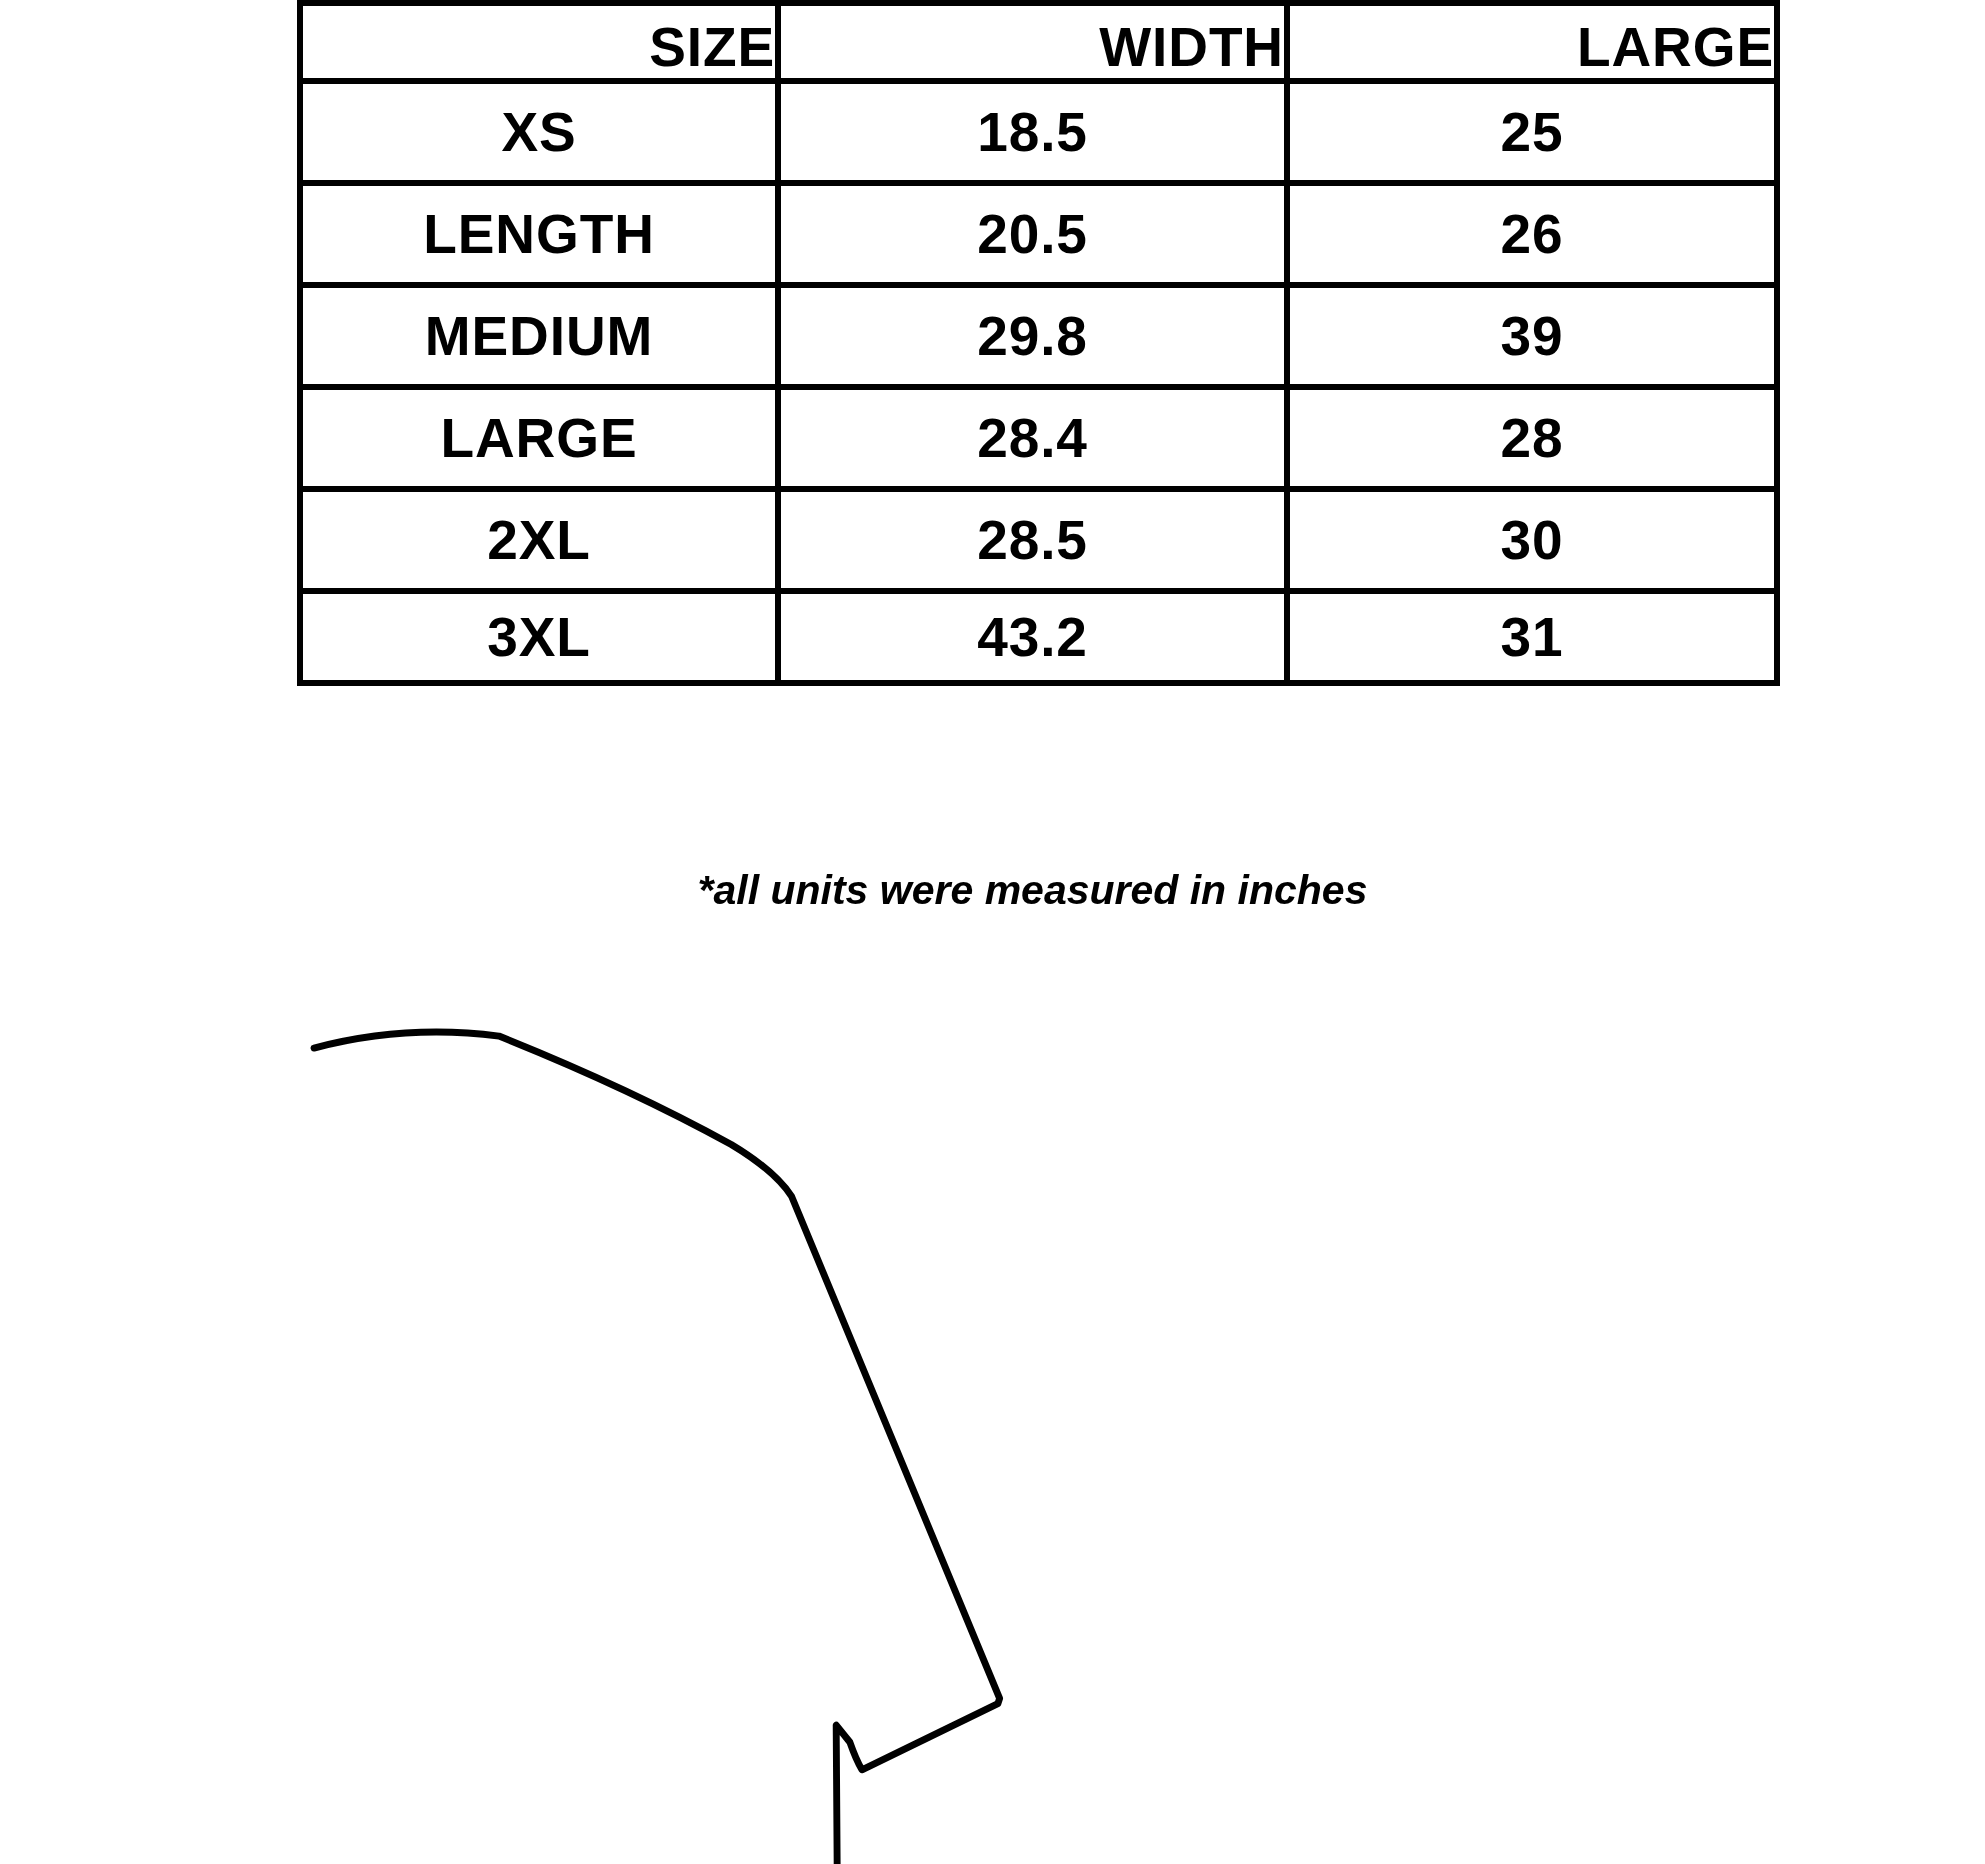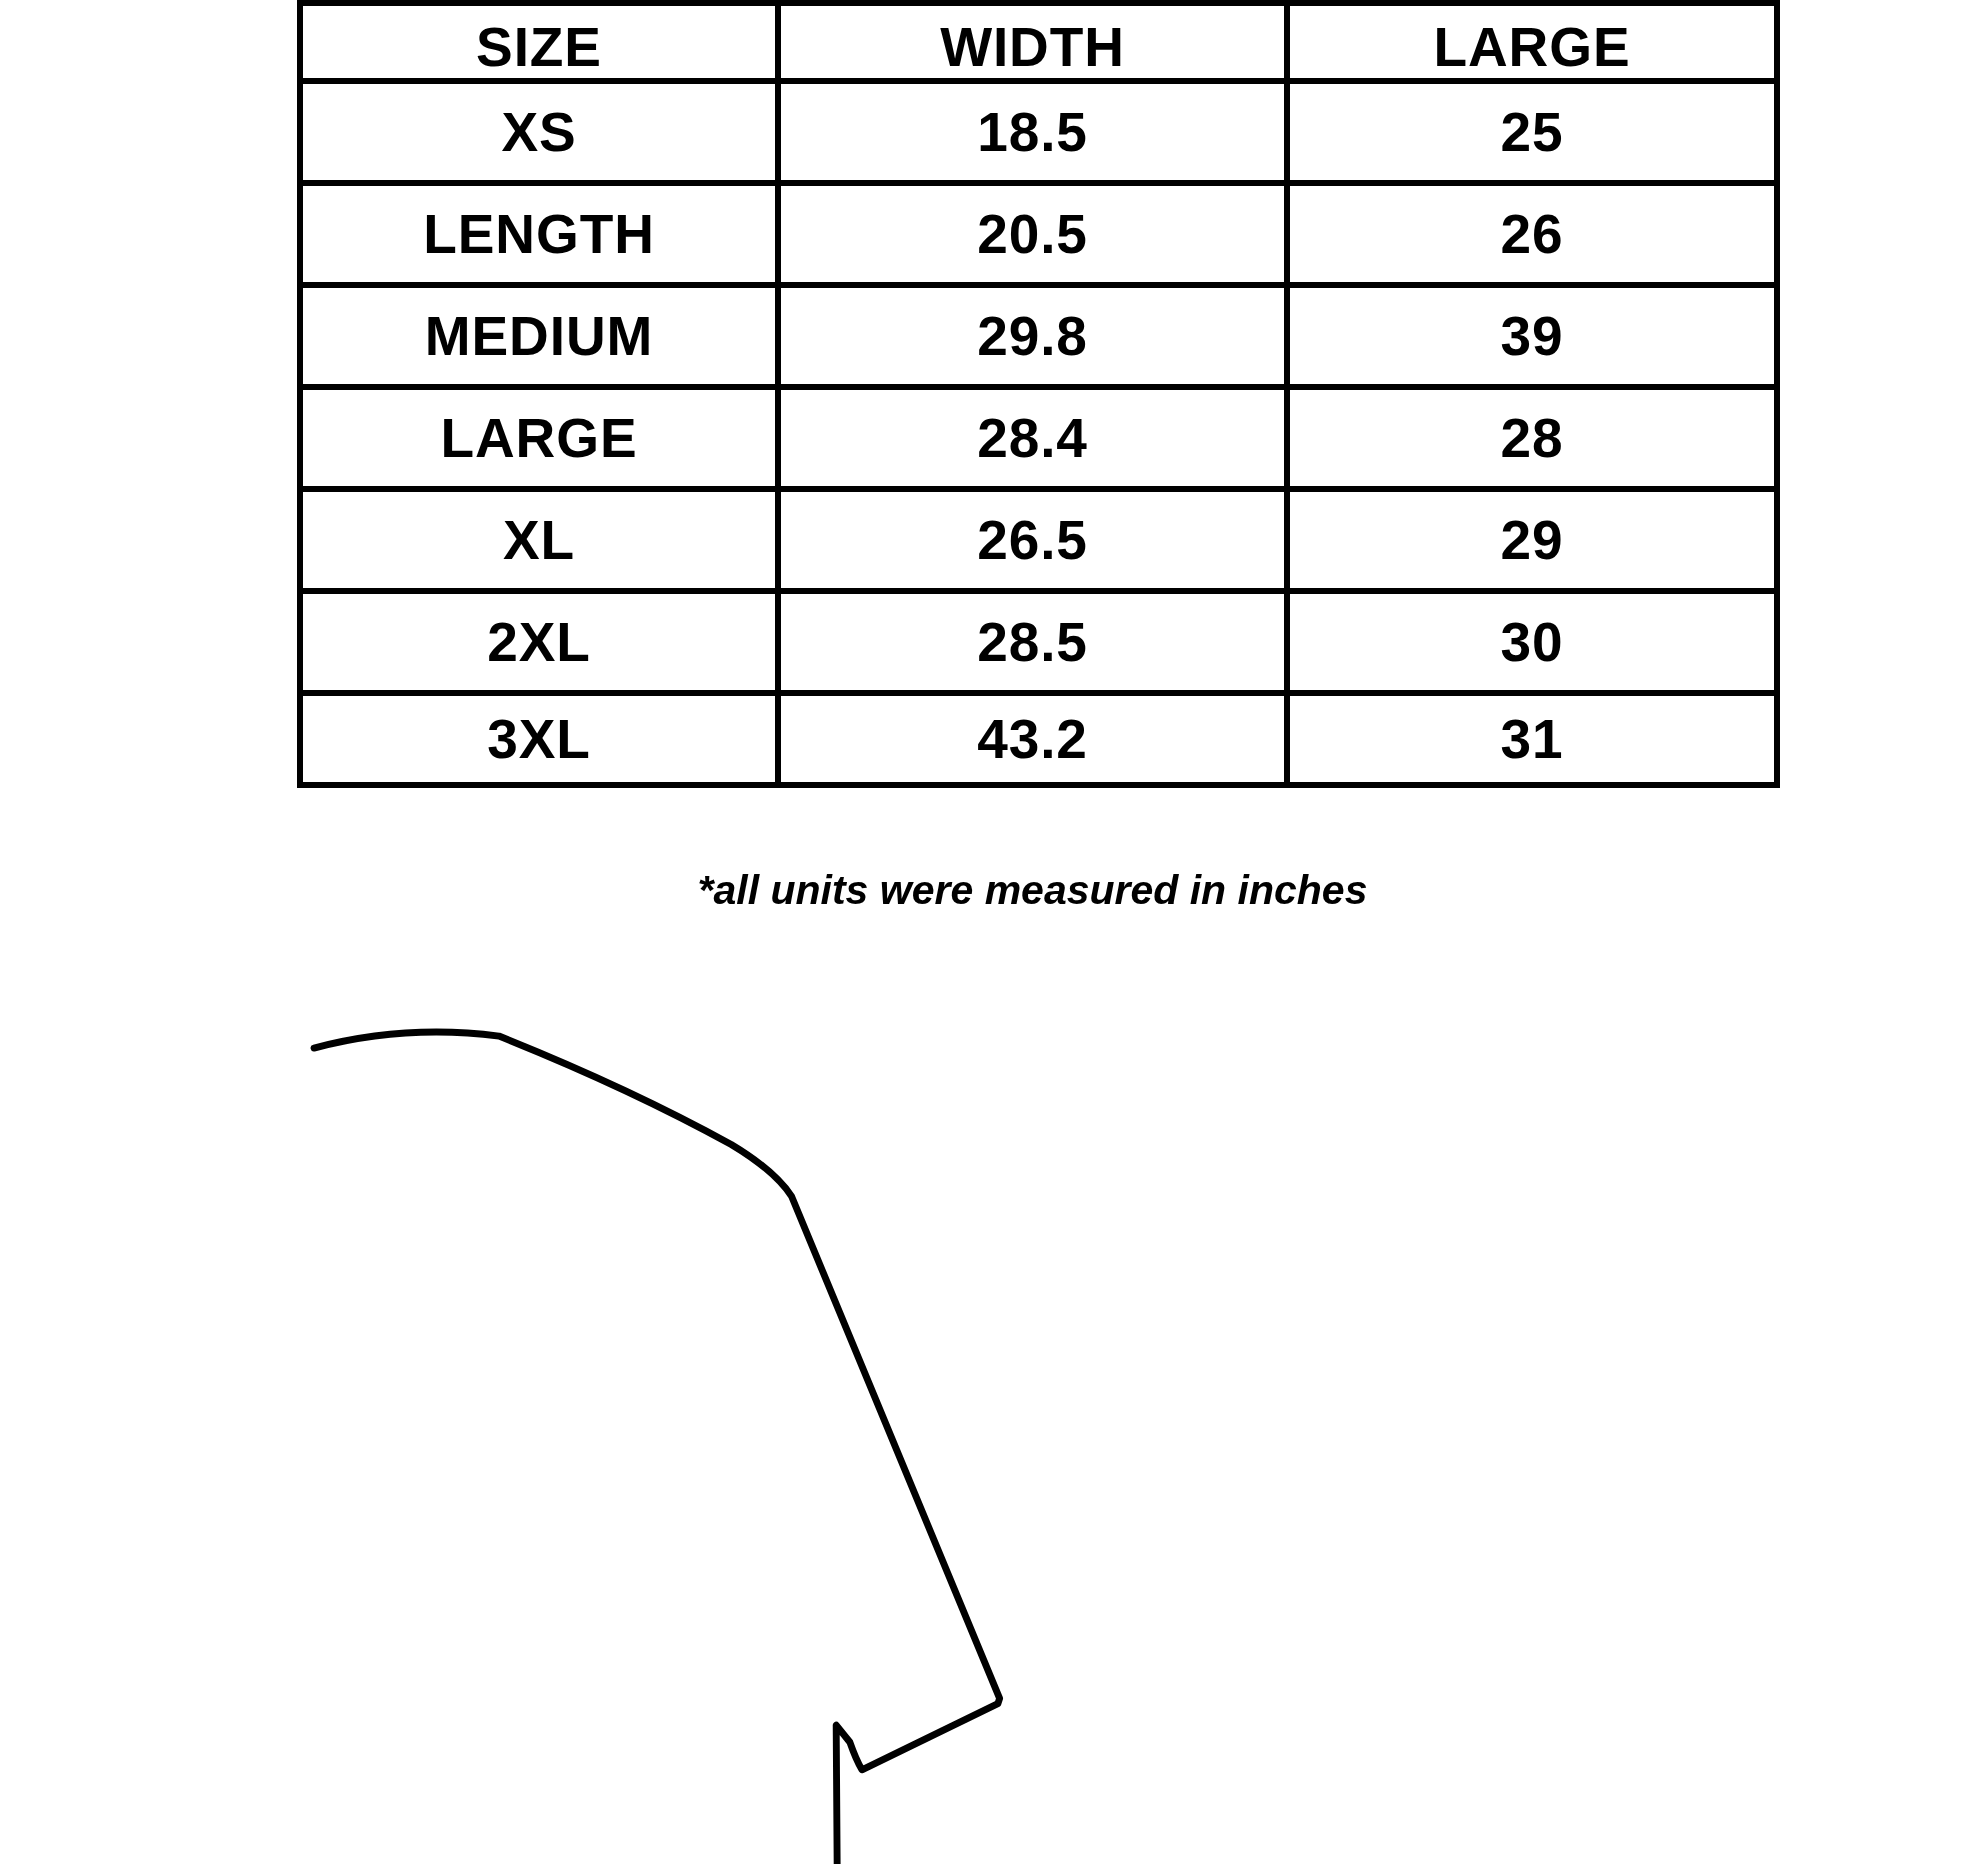--- a/index.html
+++ b/index.html
@@ -1,19 +1,19 @@
 <!DOCTYPE html>
 <html style="font-size:13.8px"><head>
 <meta charset="utf-8">
 <style>
   html, body { margin:0; padding:0; background:#ffffff; }
   body { width:1986px; height:1864px; position:relative; overflow:hidden; font-family:"Liberation Sans", sans-serif; color:#000; }
   .size-table { position:absolute; left:297px; top:0px; width:1478px; border-collapse:collapse; table-layout:fixed; }
   .size-table td, .size-table th { border:6px solid #000; text-align:center; font-weight:700; font-size:55px; padding:0; line-height:1; letter-spacing:0.9px; }
-  .size-table th { height:69px; vertical-align:bottom; padding-bottom:3.4px; }
+  .size-table th { height:69px; vertical-align:bottom; padding-bottom:3.4px;text-align:right; }
   .size-table td { height:96px; }
   .size-table tr.last td { height:86px; }
   .size-table col.c1 { width:478px; }
   .size-table col.c2 { width:509px; }
   .size-table col.c3 { width:490px; }
   .note { position:absolute; left:0; width:2065px; top:867px; text-align:center; font-style:italic; font-weight:700; font-size:41px; }
   .shirt { position:absolute; top:1024px; }
   .shirt svg { display:block; }
 </style>
 </head>
@@ -45,25 +45,20 @@
     </tr>
     <tr>
       <td>MEDIUM</td>
       <td>29.8</td>
       <td>39</td>
     </tr>
     <tr>
       <td>LARGE</td>
       <td>28.4</td>
       <td>28</td>
-    </tr>
-    <tr>
-      <td>XL</td>
-      <td>26.5</td>
-      <td>29</td>
     </tr>
     <tr>
       <td>2XL</td>
       <td>28.5</td>
       <td>30</td>
     </tr>
     <tr class="last">
       <td>3XL</td>
       <td>43.2</td>
       <td>31</td>

